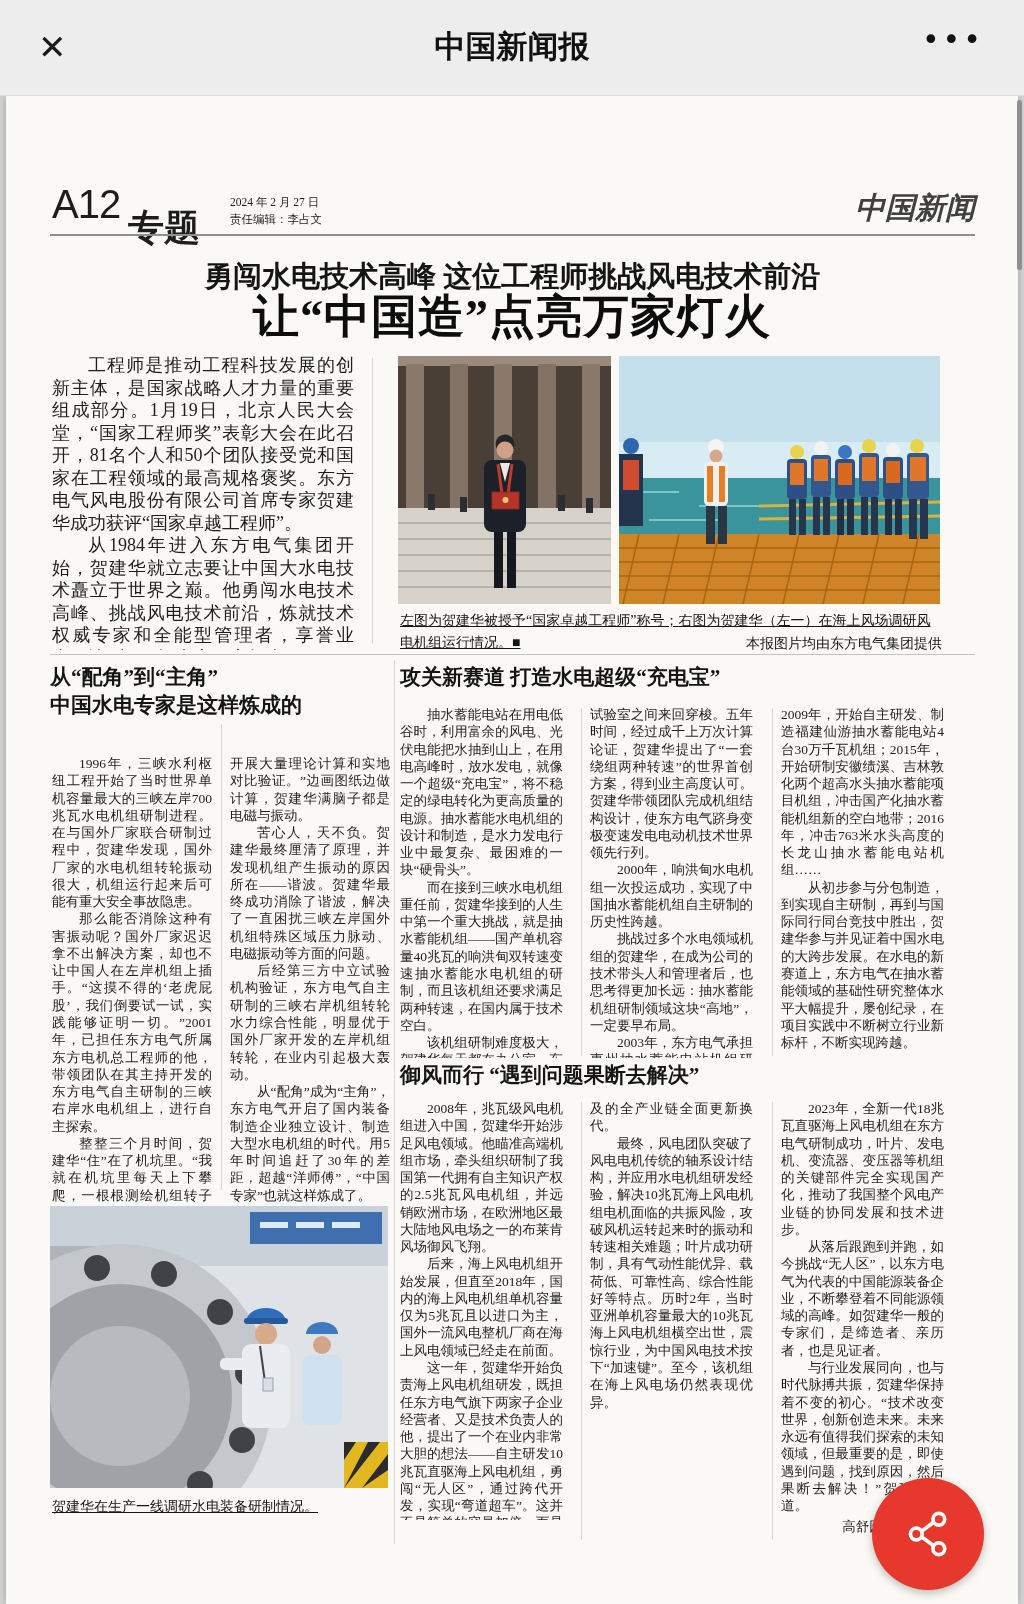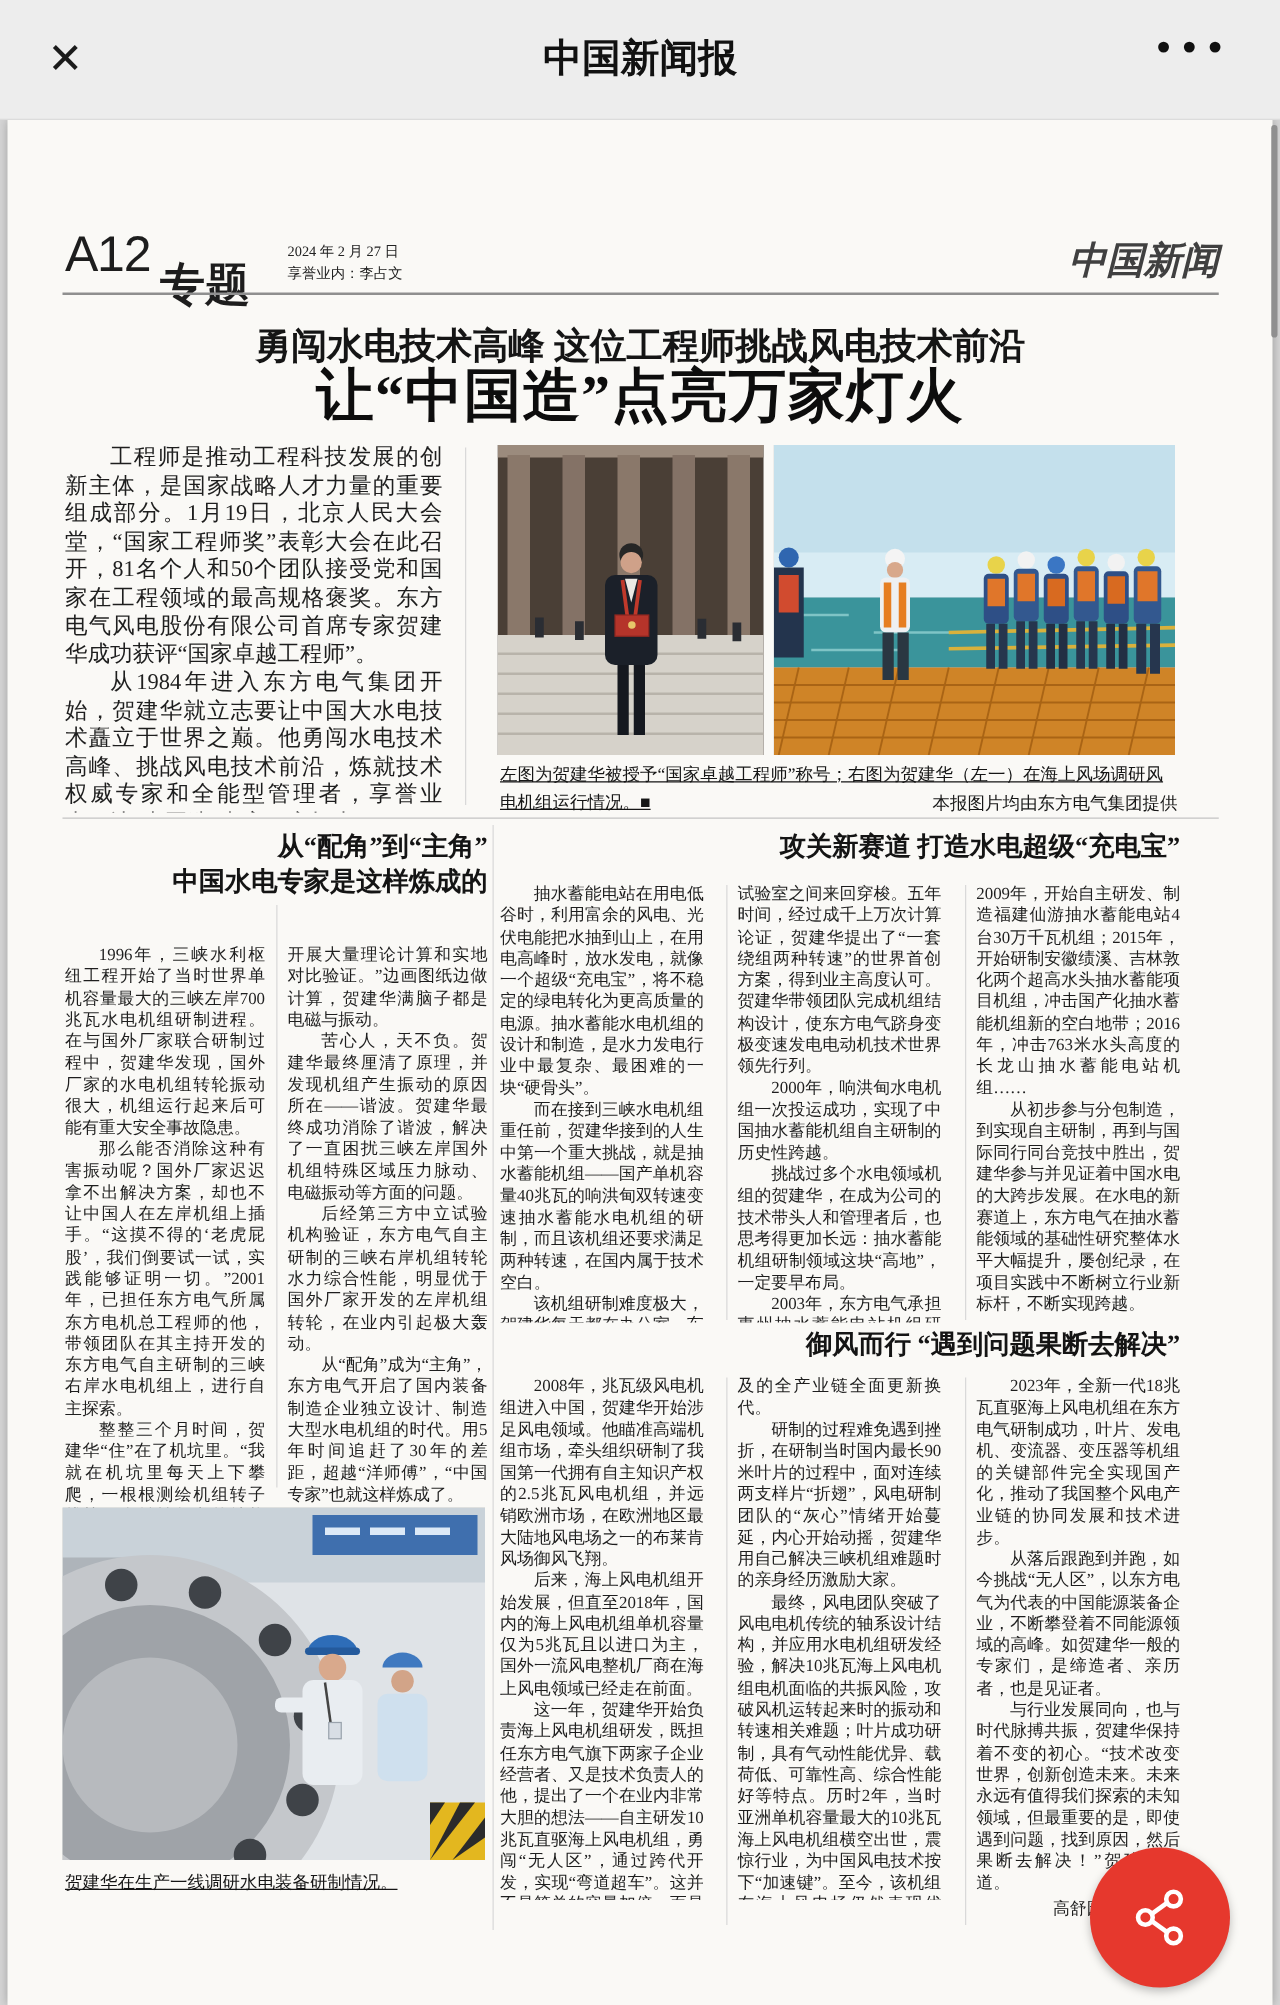--- a/index.html
+++ b/index.html
@@ -35,21 +35,21 @@
   
   .news{position:absolute;text-align:justify;overflow:hidden;color:#1e1e1e;}
   .news p{margin:0;text-indent:2em;}
   .news p.cont{text-indent:0;}
   .intro{left:52px;top:354px;width:302px;height:296px;font-size:18px;line-height:1.25;}
   .col{font-size:13.5px;line-height:1.28;}
   .s1c{top:722px;width:160px;height:472px;margin-top:33px;}
   .s2c{top:706px;width:163px;height:352px;}
   .s3c{top:1100px;width:163px;height:420px;}
   
-  .sechead{position:absolute;text-align:right;font-weight:800;color:#141414;font-size:21px;line-height:1.32;}
+  .sechead{position:absolute;text-align:left;font-weight:800;color:#141414;font-size:21px;line-height:1.32;}
   
   .hline{position:absolute;background:#c3c3c3;height:1px;}
   .vline{position:absolute;background:#d9d9d9;width:1px;}
   
   .photo{position:absolute;overflow:hidden;background:#ccc;}
   .caption{position:absolute;font-size:14px;line-height:1.55;color:#151515;text-decoration:underline;}
   .caption .credit{position:absolute;right:0;bottom:1px;}
   .byline{position:absolute;left:700px;top:1518px;width:244px;text-align:right;font-size:13.5px;color:#1e1e1e;}
   
   .share{position:absolute;left:872px;top:1478px;width:112px;height:112px;border-radius:50%;
@@ -67,21 +67,21 @@
     <div class="more">•••</div>
   </div>
   <div class="scrollbar"></div>
 
   <div class="paper"></div>
 
   <div class="m-a12">A12</div>
   <div class="m-sec">专题</div>
   <div class="m-date">
     <div>2024 年 2 月 27 日</div>
-    <div>享誉业内：李占文</div>
+    <div>责任编辑：李占文</div>
   </div>
   <div class="m-logo">中国新闻</div>
   <div class="rule-masthead"></div>
 
   <div class="kicker">勇闯水电技术高峰 这位工程师挑战风电技术前沿</div>
   <div class="mainline">让“中国造”点亮万家灯火</div>
 
   <div class="news intro">
     <p>工程师是推动工程科技发展的创新主体，是国家战略人才力量的重要组成部分。1月19日，北京人民大会堂，“国家工程师奖”表彰大会在此召开，81名个人和50个团队接受党和国家在工程领域的最高规格褒奖。东方电气风电股份有限公司首席专家贺建华成功获评“国家卓越工程师”。</p>
     <p>从1984年进入东方电气集团开始，贺建华就立志要让中国大水电技术矗立于世界之巅。他勇闯水电技术高峰、挑战风电技术前沿，炼就技术权威专家和全能型管理者，享誉业内，让“中国造”点亮万家灯火。</p>
@@ -258,21 +258,20 @@
 
   <div class="sechead" style="left:400px;top:1062px;width:544px;">御风而行  “遇到问题果断去解决”</div>
   <div class="news col s3c" style="left:400px;">
     <p>2008年，兆瓦级风电机组进入中国，贺建华开始涉足风电领域。他瞄准高端机组市场，牵头组织研制了我国第一代拥有自主知识产权的2.5兆瓦风电机组，并远销欧洲市场，在欧洲地区最大陆地风电场之一的布莱肯风场御风飞翔。</p>
     <p>后来，海上风电机组开始发展，但直至2018年，国内的海上风电机组单机容量仅为5兆瓦且以进口为主，国外一流风电整机厂商在海上风电领域已经走在前面。</p>
     <p>这一年，贺建华开始负责海上风电机组研发，既担任东方电气旗下两家子企业经营者、又是技术负责人的他，提出了一个在业内非常大胆的想法——自主研发10兆瓦直驱海上风电机组，勇闯“无人区”，通过跨代开发，实现“弯道超车”。这并不是简单的容量加倍，而是机组研制涉</p>
   </div>
   <div class="vline" style="left:581px;top:1102px;height:438px;"></div>
   <div class="news col s3c" style="left:590px;">
     <p class="cont">及的全产业链全面更新换代。</p>
-    <p>研制的过程难免遇到挫折，在研制当时国内最长90米叶片的过程中，面对连续两支样片“折翅”，风电研制团队的“灰心”情绪开始蔓延，内心开始动摇，贺建华用自己解决三峡机组难题时的亲身经历激励大家。</p>
     <p>最终，风电团队突破了风电电机传统的轴系设计结构，并应用水电机组研发经验，解决10兆瓦海上风电机组电机面临的共振风险，攻破风机运转起来时的振动和转速相关难题；叶片成功研制，具有气动性能优异、载荷低、可靠性高、综合性能好等特点。历时2年，当时亚洲单机容量最大的10兆瓦海上风电机组横空出世，震惊行业，为中国风电技术按下“加速键”。至今，该机组在海上风电场仍然表现优异。</p>
 
   </div>
   <div class="vline" style="left:772px;top:1102px;height:438px;"></div>
   <div class="news col s3c" style="left:781px;">
     <p>2023年，全新一代18兆瓦直驱海上风电机组在东方电气研制成功，叶片、发电机、变流器、变压器等机组的关键部件完全实现国产化，推动了我国整个风电产业链的协同发展和技术进步。</p>
     <p>从落后跟跑到并跑，如今挑战“无人区”，以东方电气为代表的中国能源装备企业，不断攀登着不同能源领域的高峰。如贺建华一般的专家们，是缔造者、亲历者，也是见证者。</p>
     <p>与行业发展同向，也与时代脉搏共振，贺建华保持着不变的初心。“技术改变世界，创新创造未来。未来永远有值得我们探索的未知领域，但最重要的是，即使遇到问题，找到原因，然后果断去解决！”贺建华说道。</p>
   </div>
   <div class="byline">高舒园 韩金晰/文</div>

